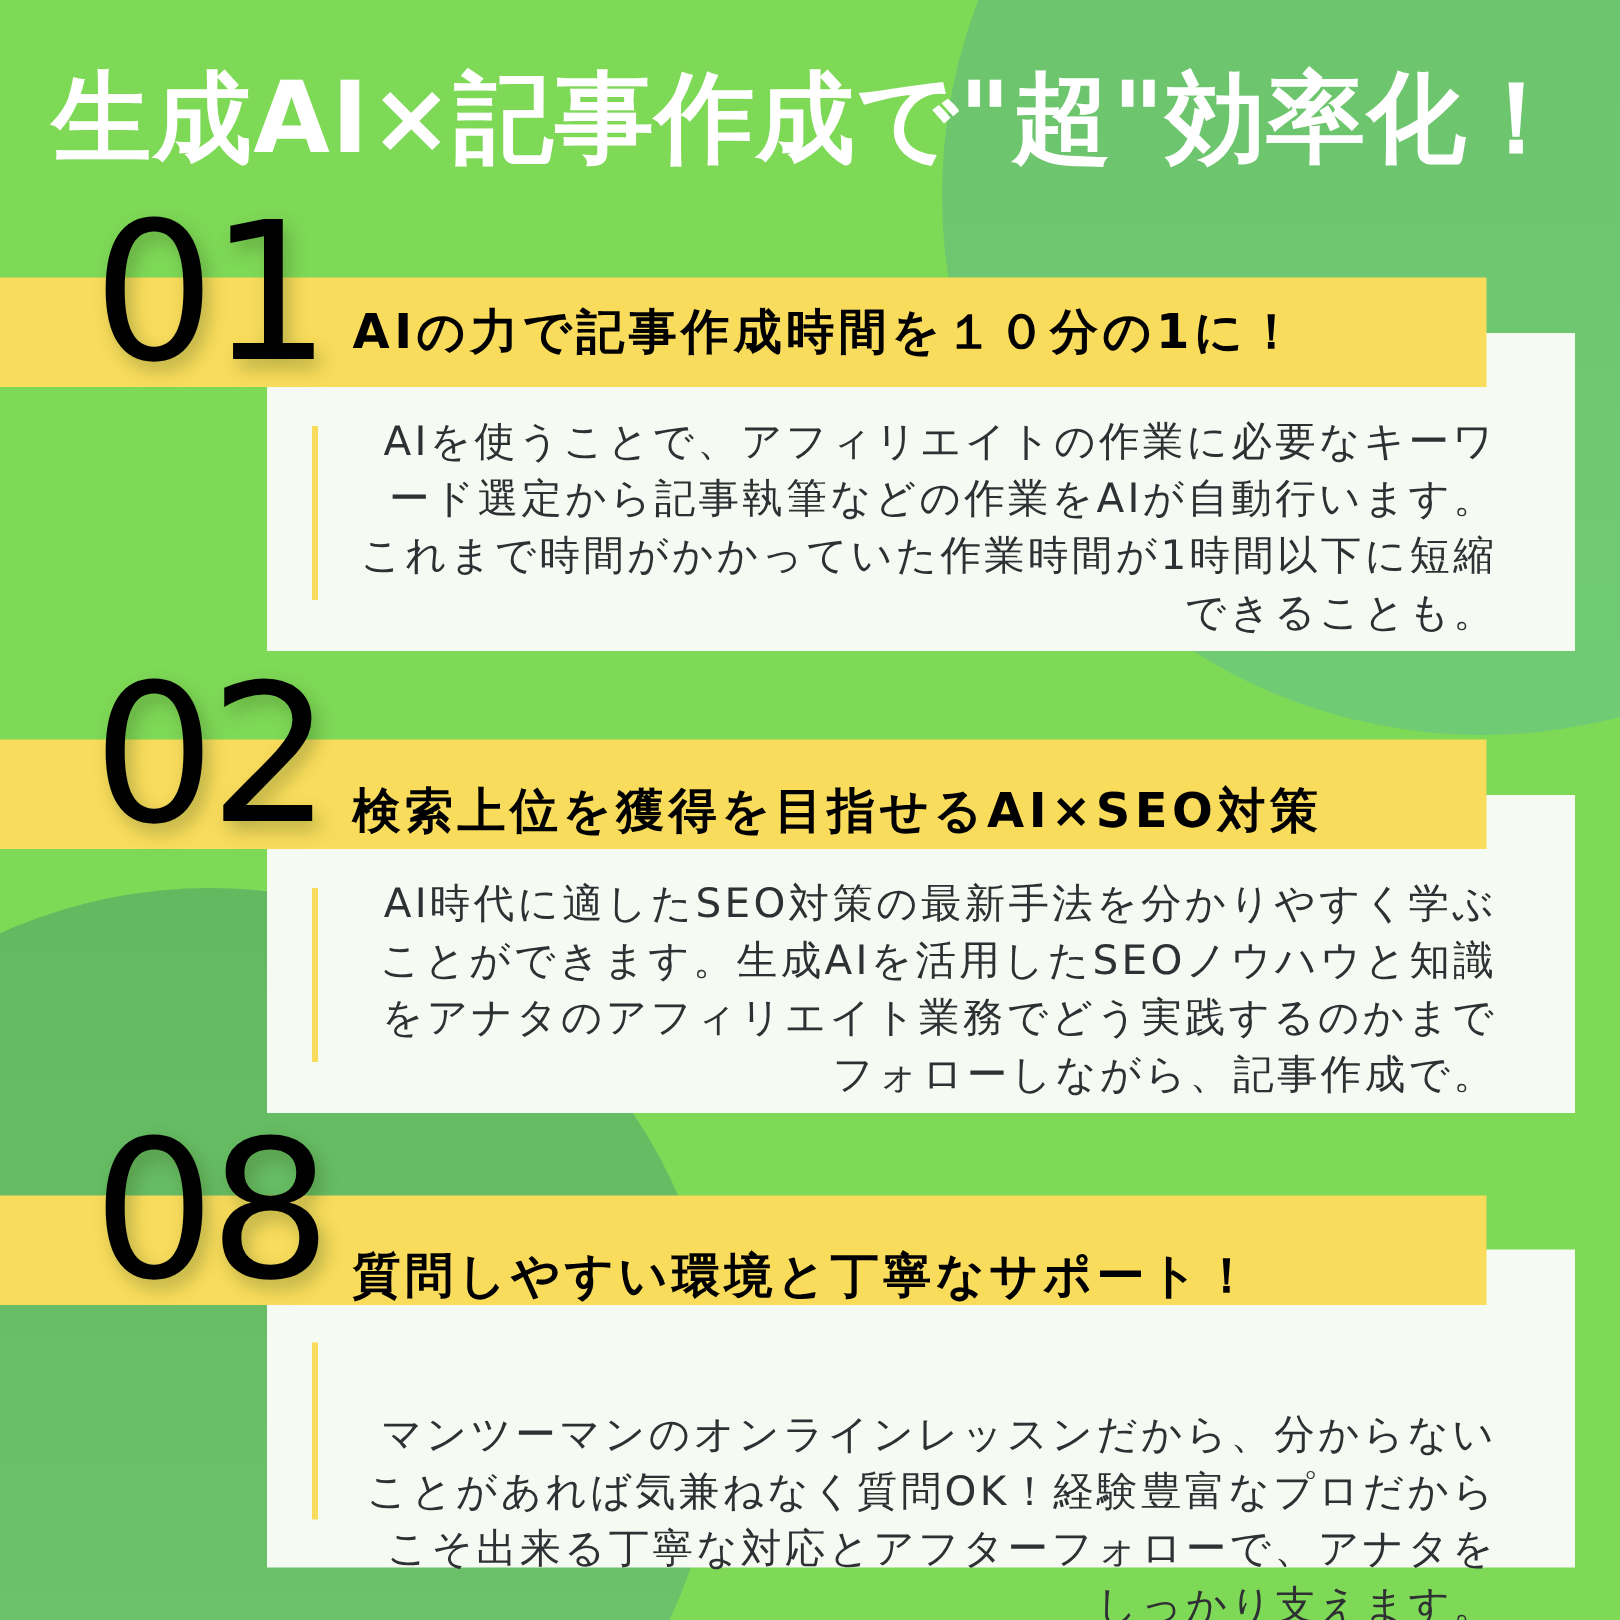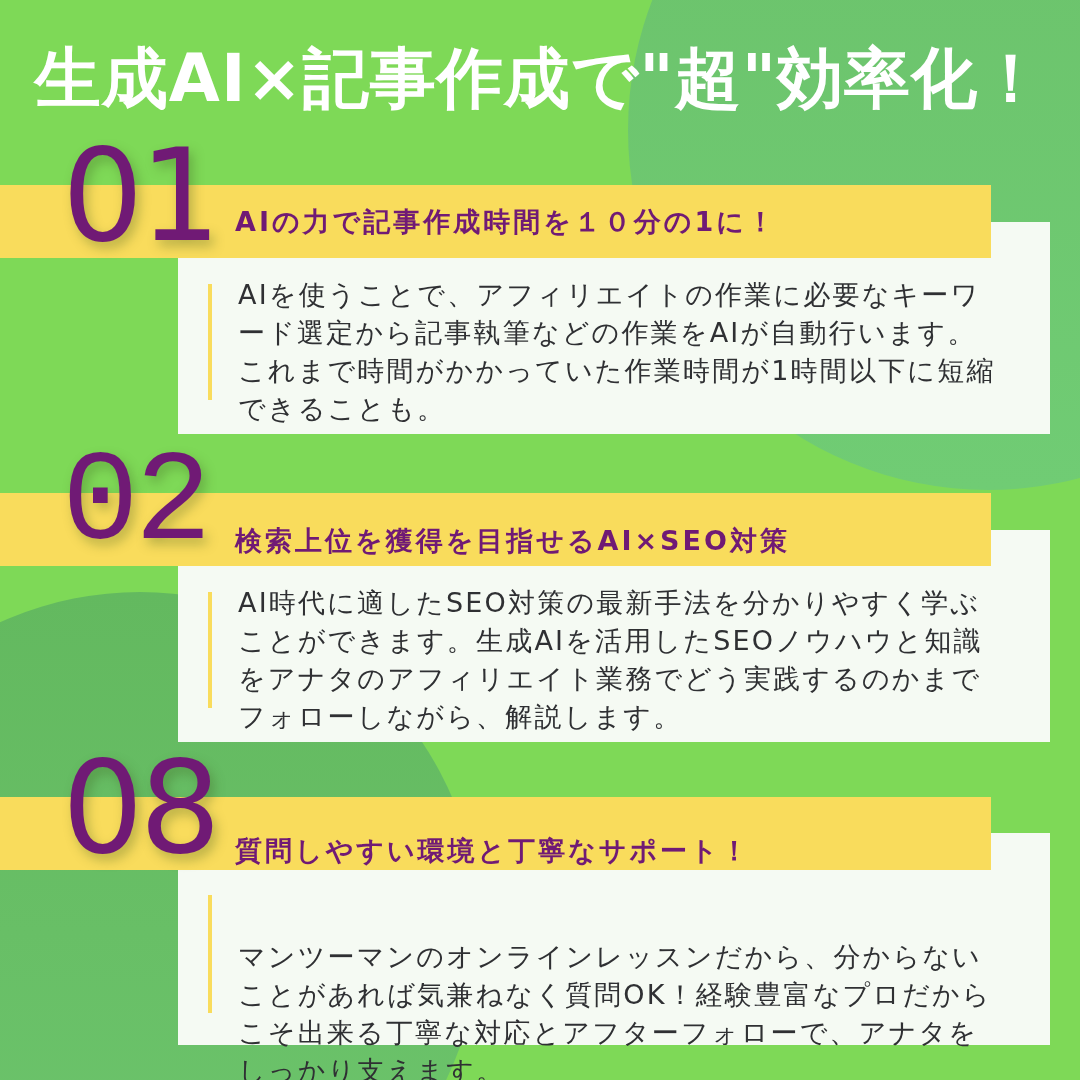--- a/index.html
+++ b/index.html
@@ -26,36 +26,36 @@
   .section { position: absolute; left: 0; width: 1080px; }
   .card {
     position: absolute; left: 178px; width: 872px;
     background: #f5faf3;
   }
   .bar {
     position: absolute; left: 0; width: 991px; height: 73px;
     background: #f9dc5c;
   }
   .num {
-    position: absolute; left: 62px; color: #701a75;
+    position: absolute; left: 62px; color: #000000;
     font-size: 128px; font-weight: normal; line-height: 1;
     text-shadow: 4px 6px 12px rgba(60,90,30,0.35);
     letter-spacing: -4px;
   }
   .heading {
-    position: absolute; left: 235px; color: #701a75;
-    font-size: 27px; font-weight: bold; letter-spacing: 3px;
+    position: absolute; left: 235px; color: #000000;
+    font-size: 32px; font-weight: bold; letter-spacing: 3px;
     line-height: 73px; white-space: nowrap;
   }
   .accent-line {
     position: absolute; left: 208px; width: 4px; background: #f9dc5c;
   }
   .body-text {
     position: absolute; left: 238px; width: 760px; color: #2f3033;
-    font-size: 27px; line-height: 38px; letter-spacing: 2.2px;
+    font-size: 27px; line-height: 38px; letter-spacing: 2.2px; text-align: right;
   }
 </style>
 </head>
 <body>
 
 <div class="bg-circle tr"></div>
 <div class="bg-circle bl"></div>
 
 <div class="title">生成AI×記事作成で"超"効率化！</div>
 
@@ -64,24 +64,24 @@
   <div class="bar" style="top:185px;"></div>
   <div class="num" style="top:132px;">01</div>
   <div class="heading" style="top:185px;">AIの力で記事作成時間を１０分の1に！</div>
   <div class="accent-line" style="top:284px;height:116px;"></div>
   <div class="body-text" style="top:276px;">AIを使うことで、アフィリエイトの作業に必要なキーワード選定から記事執筆などの作業をAIが自動行います。これまで時間がかかっていた作業時間が1時間以下に短縮できることも。</div>
 </div>
 
 <div class="section">
   <div class="card" style="top:530px;height:212px;"></div>
   <div class="bar" style="top:493px;"></div>
-  <div class="num" style="top:440px;font-family:Liberation Mono, monospace;">02</div>
+  <div class="num" style="top:440px;">02</div>
   <div class="heading" style="top:504px;">検索上位を獲得を目指せるAI×SEO対策</div>
   <div class="accent-line" style="top:592px;height:116px;"></div>
-  <div class="body-text" style="top:584px;">AI時代に適したSEO対策の最新手法を分かりやすく学ぶことができます。生成AIを活用したSEOノウハウと知識をアナタのアフィリエイト業務でどう実践するのかまでフォローしながら、解説します。</div>
+  <div class="body-text" style="top:584px;">AI時代に適したSEO対策の最新手法を分かりやすく学ぶことができます。生成AIを活用したSEOノウハウと知識をアナタのアフィリエイト業務でどう実践するのかまでフォローしながら、記事作成で。</div>
 </div>
 
 <div class="section">
   <div class="card" style="top:833px;height:212px;"></div>
   <div class="bar" style="top:797px;"></div>
   <div class="num" style="top:744px;">08</div>
   <div class="heading" style="top:814px;">質問しやすい環境と丁寧なサポート！</div>
   <div class="accent-line" style="top:895px;height:118px;"></div>
   <div class="body-text" style="top:938px;">マンツーマンのオンラインレッスンだから、分からないことがあれば気兼ねなく質問OK！経験豊富なプロだからこそ出来る丁寧な対応とアフターフォローで、アナタをしっかり支えます。</div>
 </div>

